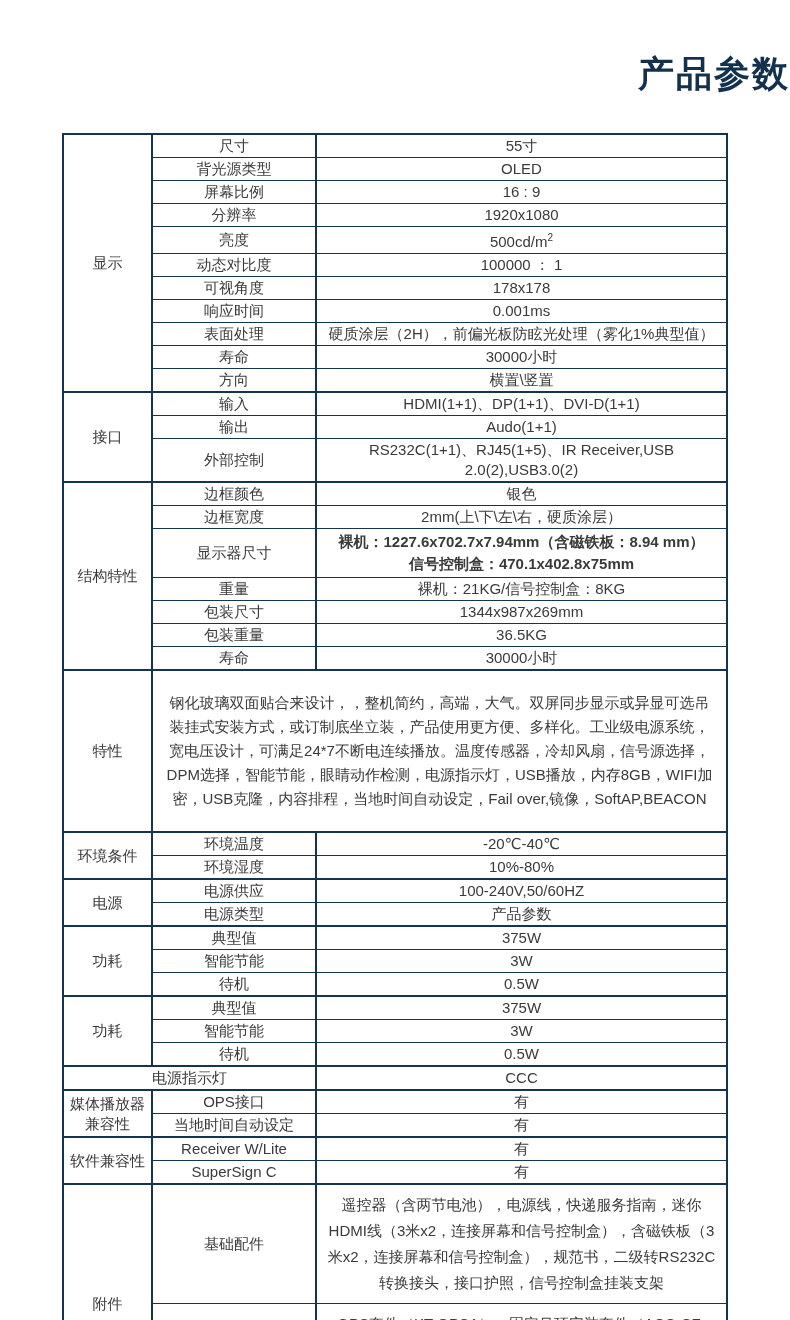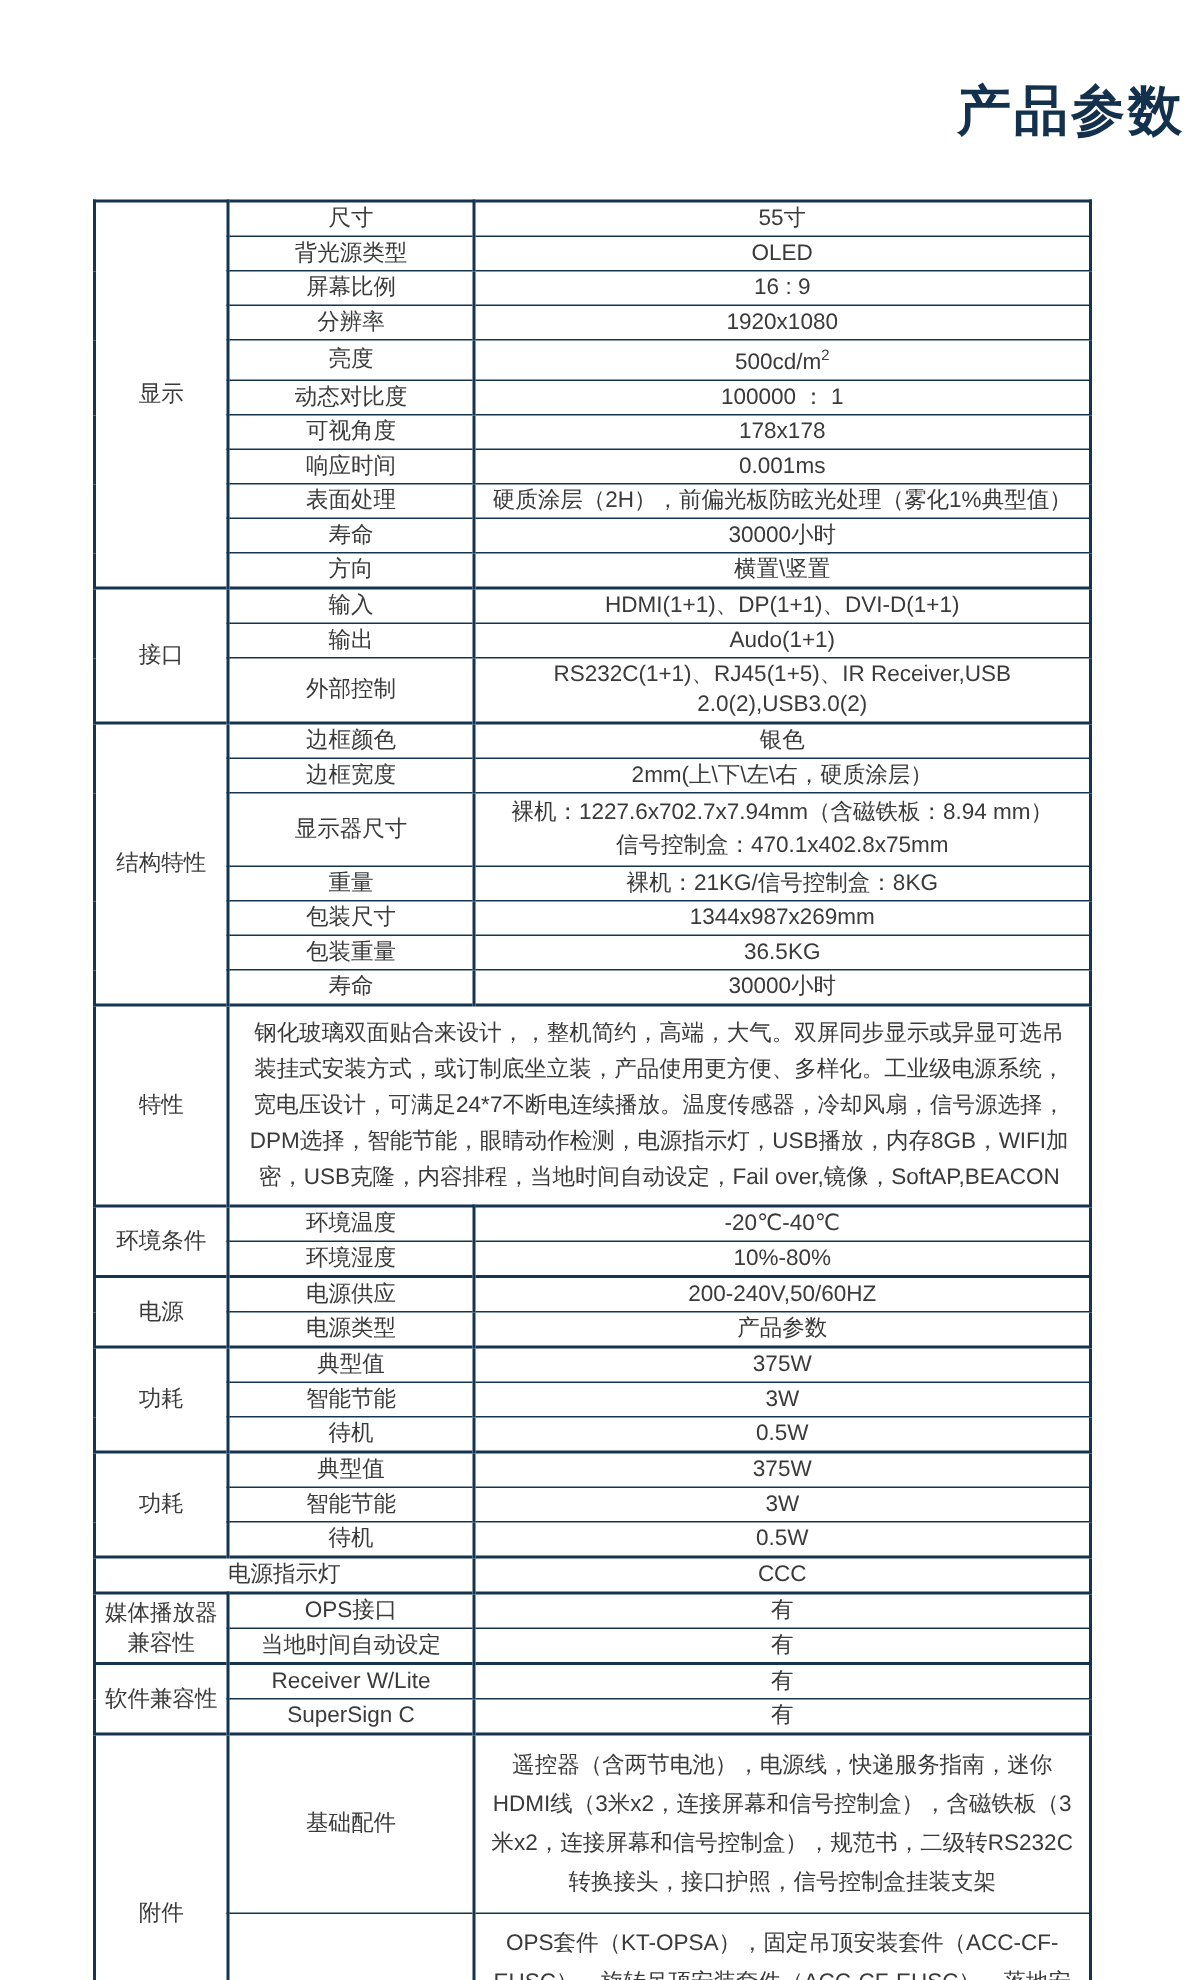--- a/index.html
+++ b/index.html
@@ -36,22 +36,22 @@
     border-left:2px solid #14344f;
     border-right:2px solid #14344f;
     text-align:center;
     vertical-align:middle;
     padding:1px 6px;
     color:#3a3a3a;
     line-height:20px;
   }
   tr{height:22px;}
   tr.sec > td{border-top:2px solid #14344f;}
-  td.multi{white-space:pre-line;line-height:22px;padding:2px 8px;}
-  td.para{line-height:24px;padding:6px 12px;white-space:pre-line;}
+  td.multi{white-space:pre-line;line-height:22px;padding:2px 8px;font-weight:bold;}
+  td.para{line-height:24px;padding:20px 12px;white-space:pre-line;}
   td.para-wide{line-height:26px;padding:7px 10px;white-space:pre-line;}
   sup{font-size:10px;}
 </style>
 </head>
 <body>
 
 <h1 class="page-title">产品参数</h1>
 
 <table class="spec">
   <colgroup>
@@ -163,21 +163,21 @@
     <td class="v">-20℃-40℃</td>
   </tr>
   <tr>
     <td class="p">环境湿度</td>
     <td class="v">10%-80%</td>
   </tr>
 
   <tr class="sec">
     <td class="c" rowspan="2">电源</td>
     <td class="p">电源供应</td>
-    <td class="v">200-240V,50/60HZ</td>
+    <td class="v">100-240V,50/60HZ</td>
   </tr>
   <tr>
     <td class="p">电源类型</td>
     <td class="v">产品参数</td>
   </tr>
 
   <tr class="sec">
     <td class="c" rowspan="3">功耗</td>
     <td class="p">典型值</td>
     <td class="v">375W</td>

